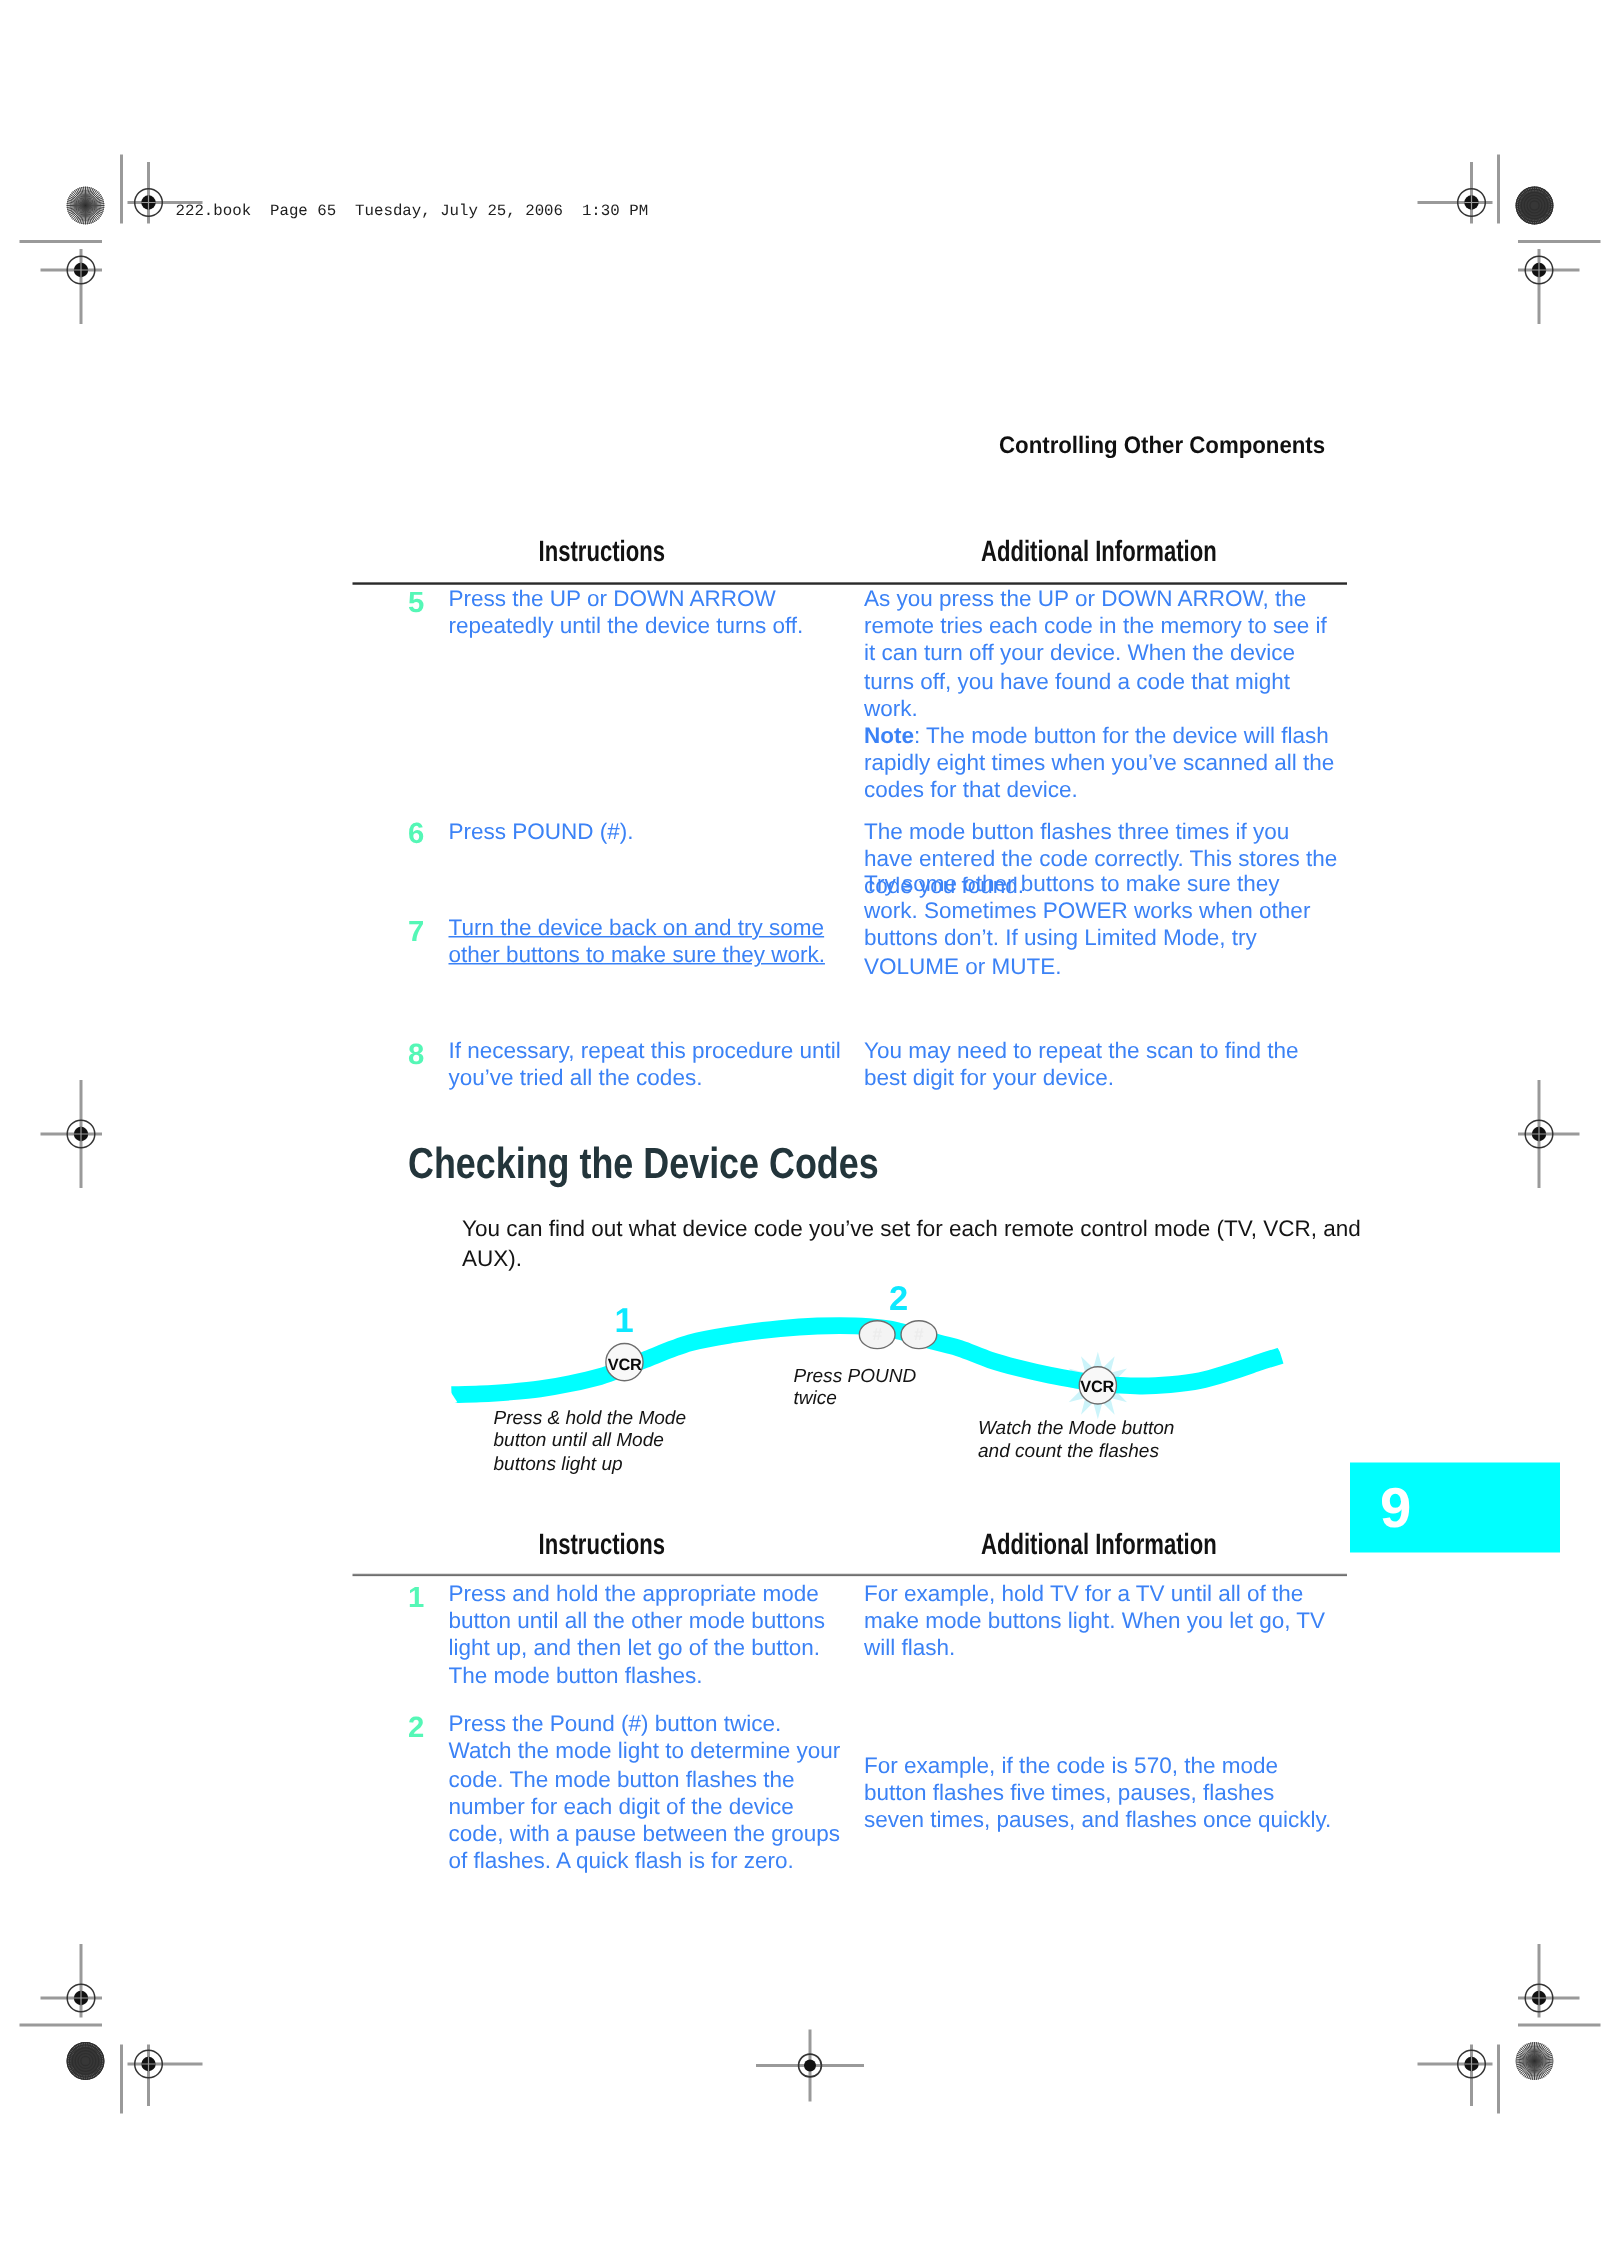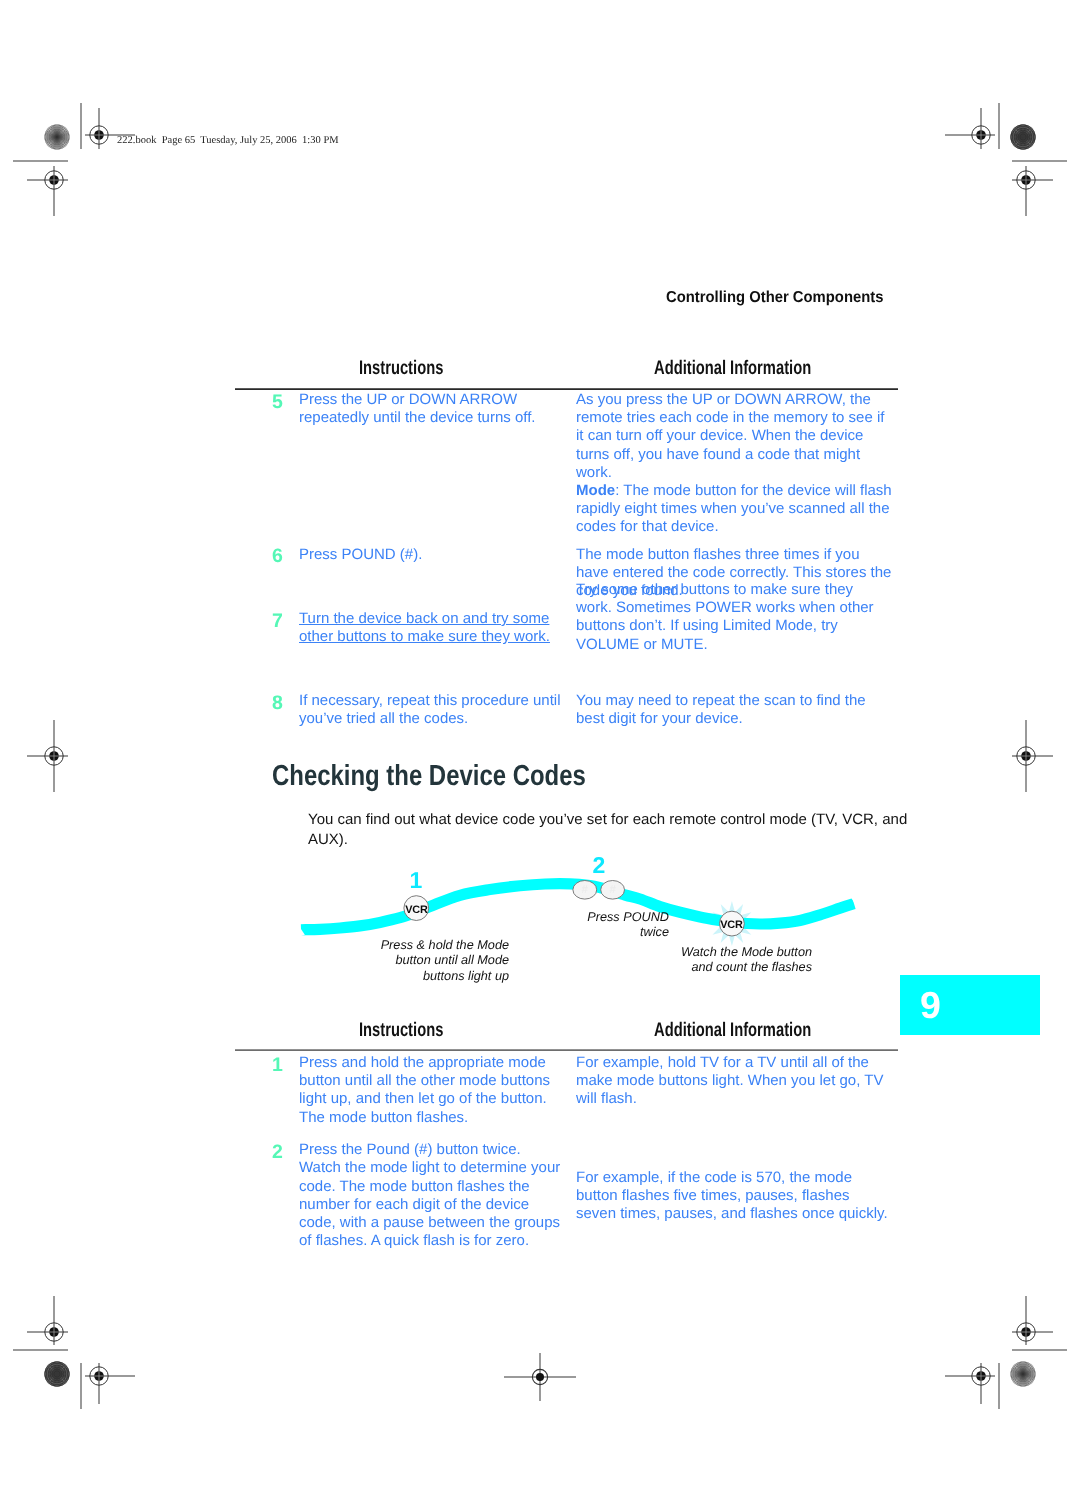--- a/index.html
+++ b/index.html
@@ -3,21 +3,21 @@
 <meta charset="utf-8">
 <title>222.book Page 65</title>
 <style>
   html,body{margin:0;padding:0;}
   body{width:1080px;height:1512px;background:#ffffff;position:relative;overflow:hidden;
        font-family:"Liberation Sans",sans-serif;
        -webkit-font-smoothing:antialiased;text-rendering:geometricPrecision;}
   .abs{position:absolute;}
 
   
-  .slug{left:117px;top:135px;font-family:Liberation Serif, serif;font-size:10.5px;
+  .slug{left:117px;top:135px;font-family:Liberation Mono, monospace;font-size:10.5px;
         color:#1d1d1d;white-space:pre;}
 
   
   .runhead{left:666.3px;top:288.6px;font-size:15.9px;white-space:nowrap;
            font-weight:bold;color:#101010;transform:scaleX(0.933);transform-origin:left top;}
 
   
   .rule{background:linear-gradient(to bottom,#9a9a9a 0%,#2a2a2a 45%,#2a2a2a 75%,#c9c9c9 100%);height:2px;}
   .rule2{background:linear-gradient(to bottom,#c0c0c0 0%,#6e6e6e 45%,#6e6e6e 75%,#d8d8d8 100%);height:2px;}
 
@@ -30,21 +30,21 @@
   .ctext{font-size:15px;line-height:18.2px;color:#3b82f6;}
   .ctext b{font-weight:bold;}
 
   
   .sectitle{font-size:29px;font-weight:bold;color:#23353b;white-space:nowrap;
             transform:scaleX(0.825);transform-origin:left top;}
   .intro{font-size:15px;line-height:19.7px;color:#141414;}
 
   
   .fcap{font-size:12.7px;line-height:15.4px;font-style:italic;color:#141414;
-        text-align:right;white-space:pre-line;}
+        text-align:left;white-space:pre-line;}
   .fignum{font-size:23px;font-weight:bold;color:#0DE8FF;line-height:1;}
   .btnlbl{font-size:10.9px;font-weight:bold;color:#0a0a0a;line-height:1;letter-spacing:-0.15px;}
   .poundlbl{font-size:11.5px;font-weight:bold;color:#ececec;line-height:1;}
 
   
   .ptab{background:#00FFFF;}
   .ptabnum{color:#ffffff;font-size:37.5px;font-weight:bold;line-height:1;}
 </style>
 </head>
 <body>
@@ -169,21 +169,21 @@
   <div class="abs ptabnum" style="left:20px;top:11.5px;">9</div>
 </div>
 
 <div class="abs thead" style="left:359px;top:357px;">Instructions</div>
 <div class="abs thead" style="left:654px;top:357px;">Additional Information</div>
 <div class="abs rule" style="left:235px;top:387.6px;width:663px;"></div>
 
 <div id="toptable">
     <div class="abs stepnum" style="left: 272px; top: 392.5px;">5</div>
     <div class="abs ctext" style="left: 299px; top: 391px; width: 264px;">Press the UP or DOWN ARROW repeatedly until the device turns off.</div>
-    <div class="abs ctext" style="left: 576px; top: 391px; width: 316px;">As you press the UP or DOWN ARROW, the remote tries each code in the memory to see if it can turn off your device. When the device turns off, you have found a code that might work.<br><b>Mode</b>: The mode button for the device will flash rapidly eight times when you’ve scanned all the codes for that device.</div>
+    <div class="abs ctext" style="left: 576px; top: 391px; width: 316px;">As you press the UP or DOWN ARROW, the remote tries each code in the memory to see if it can turn off your device. When the device turns off, you have found a code that might work.<br><b>Note</b>: The mode button for the device will flash rapidly eight times when you’ve scanned all the codes for that device.</div>
     <div class="abs stepnum" style="left: 272px; top: 547px;">6</div>
     <div class="abs ctext" style="left: 299px; top: 545.5px; width: 264px;">Press POUND (#).</div>
     <div class="abs ctext" style="left: 576px; top: 545.5px; width: 316px;">The mode button flashes three times if you have entered the code correctly. This stores the code you found.</div>
     <div class="abs stepnum" style="left: 272px; top: 611.5px;">7</div>
     <div class="abs ctext" style="left: 299px; top: 610px; width: 264px; text-decoration: underline;">Turn the device back on and try some other buttons to make sure they work.</div>
     <div class="abs ctext" style="left: 576px; top: 581px; width: 316px;">Try some other buttons to make sure they work. Sometimes POWER works when other buttons don’t. If using Limited Mode, try VOLUME or MUTE.</div>
     <div class="abs stepnum" style="left: 272px; top: 693.5px;">8</div>
     <div class="abs ctext" style="left: 299px; top: 692px; width: 264px;">If necessary, repeat this procedure until you’ve tried all the codes.</div>
     <div class="abs ctext" style="left: 576px; top: 692px; width: 316px;">You may need to repeat the scan to find the best digit for your device.</div>
   </div>

